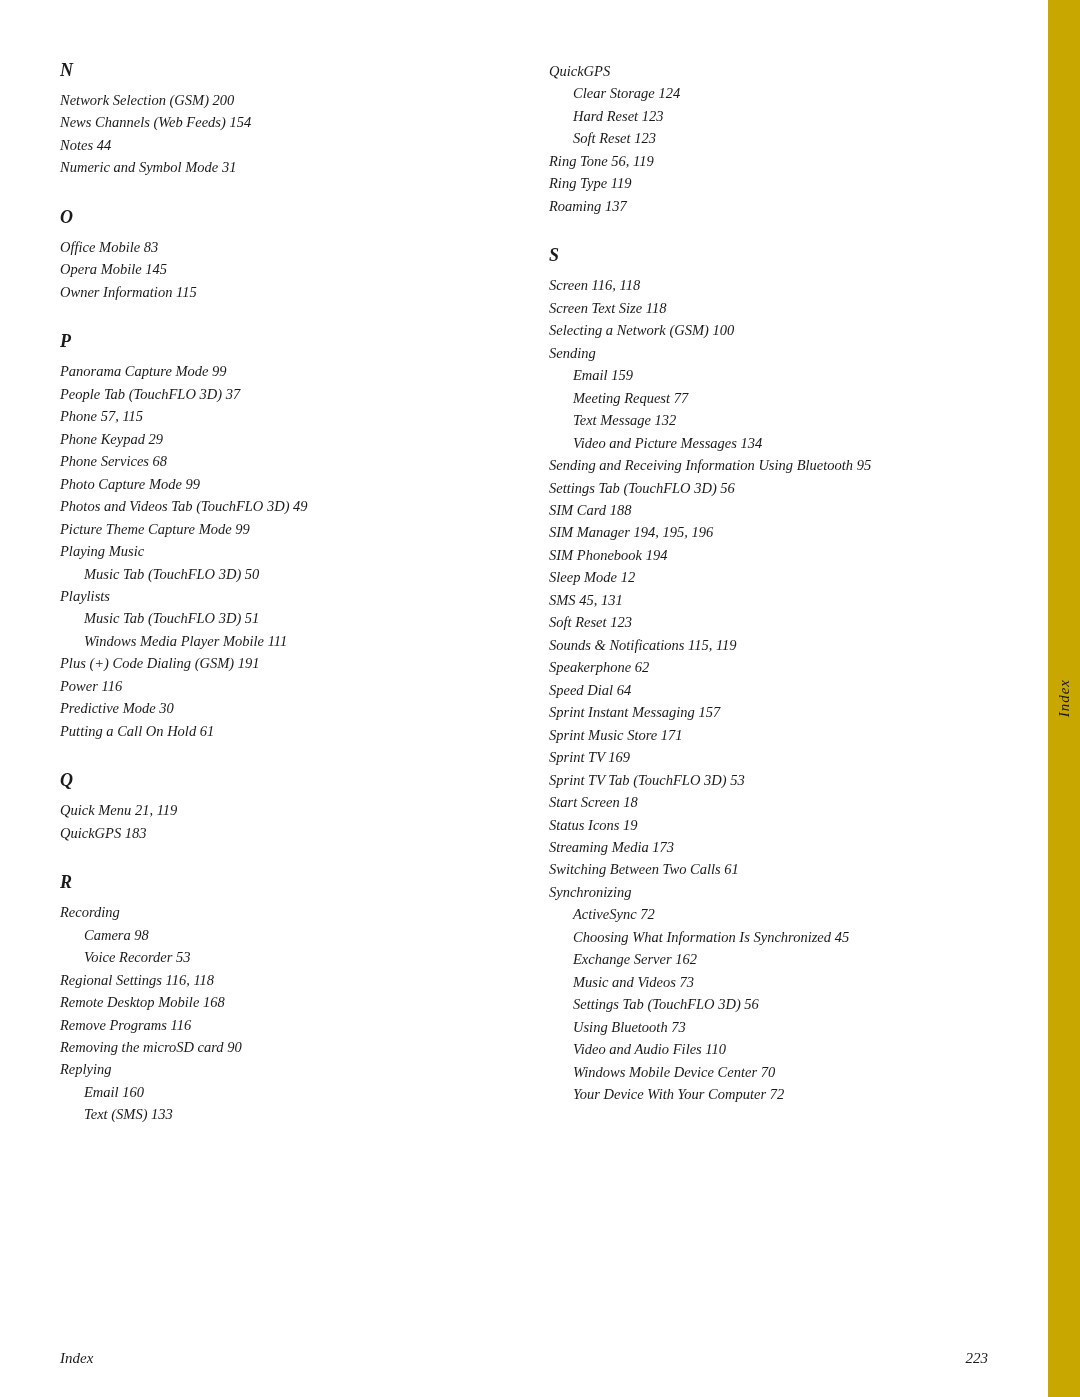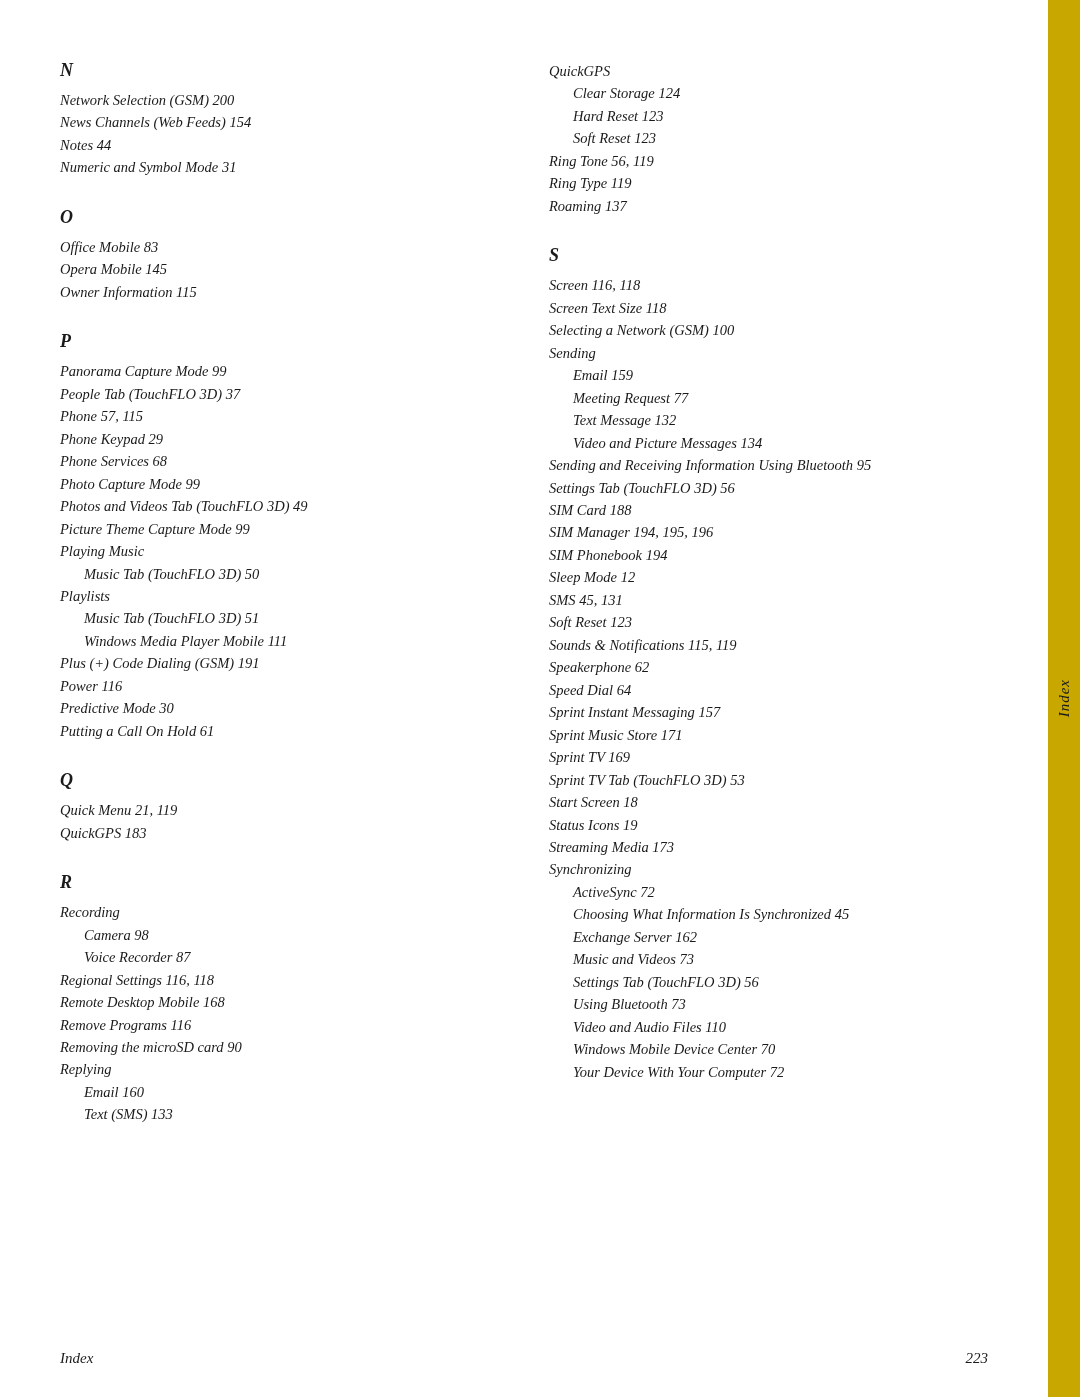--- a/index.html
+++ b/index.html
@@ -150,21 +150,21 @@
         </div>
         <div class="section">
           <div class="section-letter">Q</div>
           <div class="entry">Quick Menu 21, 119</div>
           <div class="entry">QuickGPS 183</div>
         </div>
         <div class="section">
           <div class="section-letter">R</div>
           <div class="entry">Recording</div>
           <div class="entry sub">Camera 98</div>
-          <div class="entry sub">Voice Recorder 87</div>
+          <div class="entry sub">Voice Recorder 53</div>
           <div class="entry">Regional Settings 116, 118</div>
           <div class="entry">Remote Desktop Mobile 168</div>
           <div class="entry">Remove Programs 116</div>
           <div class="entry">Removing the microSD card 90</div>
           <div class="entry">Replying</div>
           <div class="entry sub">Email 160</div>
           <div class="entry sub">Text (SMS) 133</div>
         </div>
       </div>
 
@@ -199,20 +199,21 @@
           <div class="entry">Sounds &amp; Notifications 115, 119</div>
           <div class="entry">Speakerphone 62</div>
           <div class="entry">Speed Dial 64</div>
           <div class="entry">Sprint Instant Messaging 157</div>
           <div class="entry">Sprint Music Store 171</div>
           <div class="entry">Sprint TV 169</div>
           <div class="entry">Sprint TV Tab (TouchFLO 3D) 53</div>
           <div class="entry">Start Screen 18</div>
           <div class="entry">Status Icons 19</div>
           <div class="entry">Streaming Media 173</div>
+          <div class="entry">Switching Between Two Calls 61</div>
           <div class="entry">Synchronizing</div>
           <div class="entry sub">ActiveSync 72</div>
           <div class="entry sub">Choosing What Information Is Synchronized 45</div>
           <div class="entry sub">Exchange Server 162</div>
           <div class="entry sub">Music and Videos 73</div>
           <div class="entry sub">Settings Tab (TouchFLO 3D) 56</div>
           <div class="entry sub">Using Bluetooth 73</div>
           <div class="entry sub">Video and Audio Files 110</div>
           <div class="entry sub">Windows Mobile Device Center 70</div>
           <div class="entry sub">Your Device With Your Computer 72</div>

